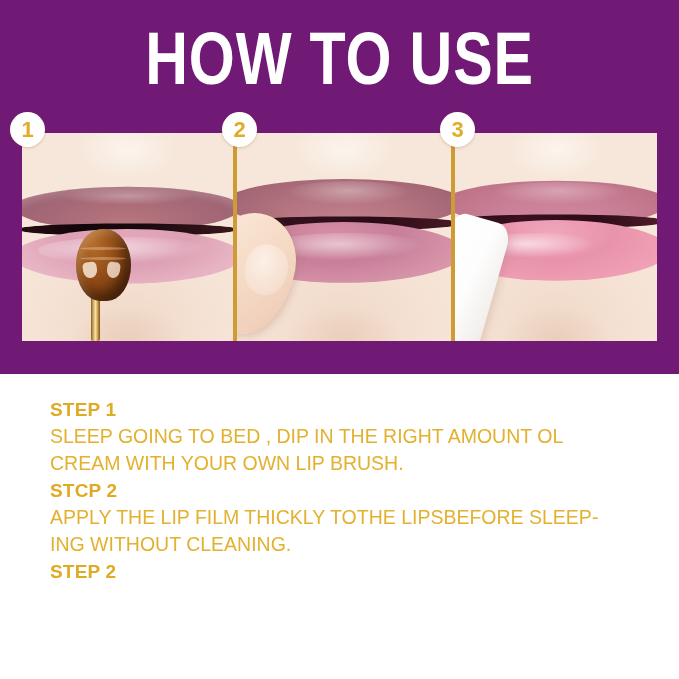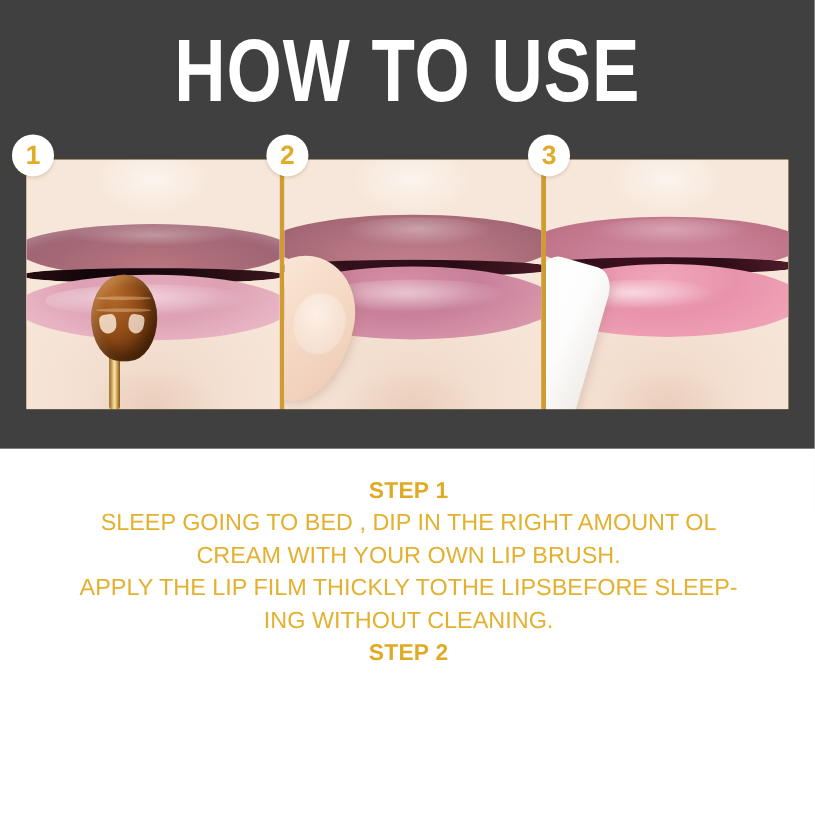--- a/index.html
+++ b/index.html
@@ -15,21 +15,21 @@
     position: relative;
   }
 
   
   .header-panel {
     position: absolute;
     left: 0;
     top: 0;
     width: 679px;
     height: 374px;
-    background: #404040;
+    background: #701a75;
   }
 
   .page-title {
     position: absolute;
     left: 0;
     top: 22px;
     width: 679px;
     text-align: center;
     color: #ffffff;
     font-family: "Liberation Sans Narrow", "Liberation Sans", sans-serif;
@@ -240,21 +240,20 @@
   
   .instructions {
     position: absolute;
     left: 0;
     top: 374px;
     width: 679px;
     height: 305px;
     background: #ffffff;
     padding: 22px 48px 0 50px;
     box-sizing: border-box;
-    text-align: center;
   }
   .step-heading {
     color: #e0ab24;
     font-size: 19px;
     font-weight: 700;
     line-height: 27px;
     letter-spacing: .2px;
     margin: 0;
   }
   .step-body {
@@ -339,18 +338,19 @@
   <div class="badge b3">3</div>
 
 </div>
 
 <div class="instructions">
 
   <p class="step-heading">STEP 1</p>
   <p class="step-body">SLEEP GOING TO BED , DIP IN THE RIGHT AMOUNT OL
 CREAM WITH YOUR OWN LIP BRUSH.</p>
 
+  <p class="step-heading">STCP 2</p>
   <p class="step-body">APPLY THE LIP FILM THICKLY TOTHE LIPSBEFORE SLEEP-
 ING WITHOUT CLEANING.</p>
 
   <p class="step-heading">STEP 2</p>
 
 </div>
 
 </body></html>

